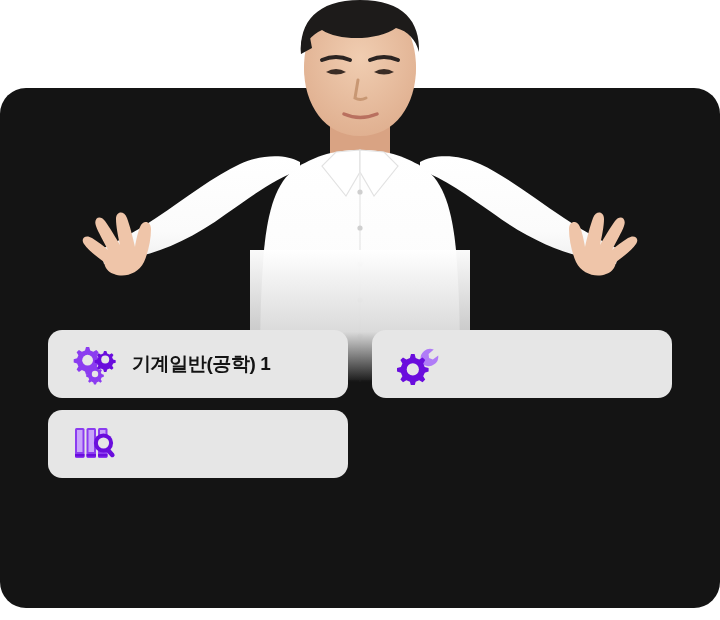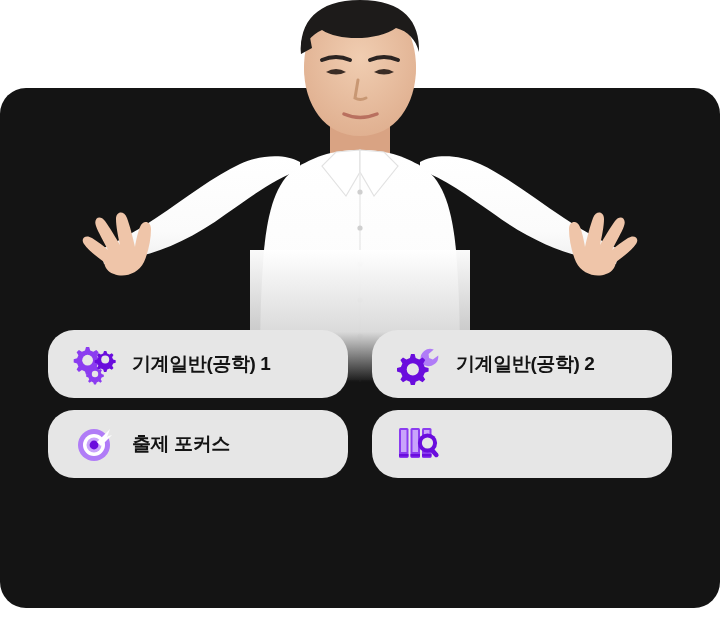--- a/index.html
+++ b/index.html
@@ -53,21 +53,21 @@
     width: 624px;
     display: grid;
     grid-template-columns: 300px 300px;
     grid-column-gap: 24px;
     grid-row-gap: 12px;
   }
 
   .menu-btn {
     height: 68px;
     background: #e6e6e6;
-    border-radius: 26px;
+    border-radius: 14px;
     display: flex;
     align-items: center;
     padding-left: 20px;
     box-sizing: border-box;
     cursor: pointer;
     user-select: none;
   }
 
   .menu-btn .ic {
     width: 54px;
@@ -252,36 +252,23 @@
             <path d="M36.5 5.5 a9.6 9.6 0 0 0 -11.5 12.2 l-2.6 2.6 4.6 4.6 2.6-2.6 a9.6 9.6 0 0 0 12.2-11.5 l-4.8 4.8 -4-1 -1-4 z" transform="rotate(8 30 15)"></path>
             <rect x="19.5" y="20" width="6.6" height="13.5" rx="2.6" transform="rotate(-45 22.8 26.7)"></rect>
           </g>
 
           <g fill="#6a0ddd">
             <path d="M15 11 l3.6 0 1.1 3.9 3.5 1.5 3.4-2 2.6 2.6 -2 3.4 1.5 3.5 3.9 1.1 0 3.6 -3.9 1.1 -1.5 3.5 2 3.4 -2.6 2.6 -3.4-2 -3.5 1.5 -1.1 3.9 -3.6 0 -1.1-3.9 -3.5-1.5 -3.4 2 -2.6-2.6 2-3.4 -1.5-3.5 -3.9-1.1 0-3.6 3.9-1.1 1.5-3.5 -2-3.4 2.6-2.6 3.4 2 3.5-1.5z"></path>
           </g>
           <circle cx="16.8" cy="26.4" r="6.1" fill="#e6e6e6"></circle>
         </svg>
       </span>
-      <span class="lbl">기계일반(공학) 2</span>
     </div>
 
 
-    <div class="menu-btn">
-      <span class="ic">
-        <svg width="42" height="42" viewBox="0 0 42 42">
-          <circle cx="20" cy="22" r="16" fill="#b07cf7"></circle>
-          <circle cx="20" cy="22" r="11" fill="#ffffff"></circle>
-          <circle cx="20" cy="22" r="7.5" fill="#c9a4fb"></circle>
-          <circle cx="20" cy="22" r="4.4" fill="#6a0ddd"></circle>
-          <path d="M23 19 L36 6 L33.2 13.6 L38 12 L27 23 Z" fill="#ffffff"></path>
-        </svg>
-      </span>
-      <span class="lbl">출제 포커스</span>
-    </div>
 
     <div class="menu-btn">
       <span class="ic">
         <svg width="46" height="40" viewBox="0 0 46 40">
           <g>
             <rect x="3" y="4" width="9.5" height="30" rx="1.5" fill="#8b3cf0"></rect>
             <rect x="5" y="6" width="5.5" height="22" fill="#c9a4fb"></rect>
             <rect x="3" y="30" width="9.5" height="2.6" fill="#6a0ddd"></rect>
 
             <rect x="14.5" y="4" width="9.5" height="30" rx="1.5" fill="#8b3cf0"></rect>

